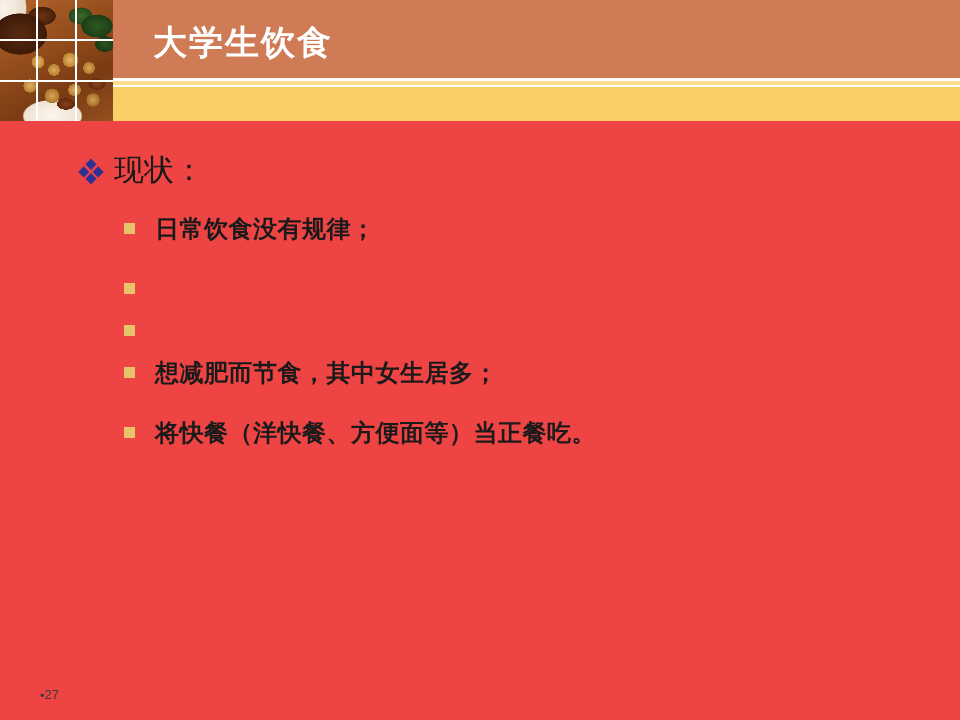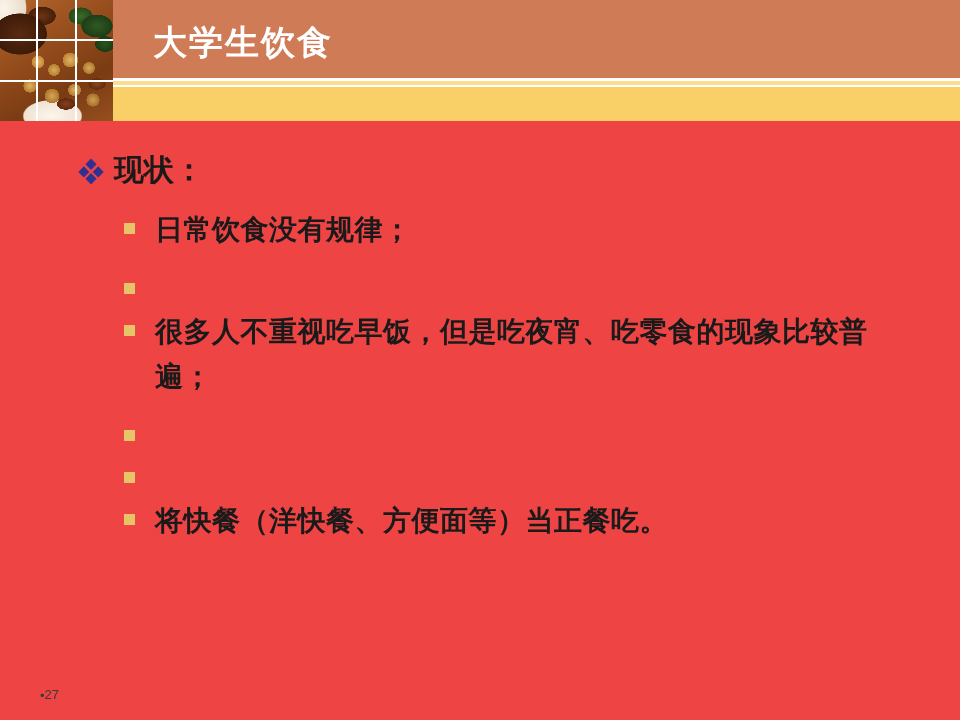--- a/index.html
+++ b/index.html
@@ -161,21 +161,21 @@
   }
   .diamond-bullet {
     width: 26px;
     height: 26px;
     margin-right: 10px;
     flex: 0 0 auto;
     margin-top: 8px;
   }
   .level1-text {
     font-family: "DejaVu Serif", "Liberation Serif", serif;
-    font-weight: bold;
+    font-weight: normal;
     font-size: 30px;
     line-height: 40px;
     color: #1a1a1a;
     white-space: nowrap;
   }
 
   .level2-list {
     position: absolute;
     left: 124px;
     top: 82px;
@@ -190,21 +190,21 @@
     width: 11px;
     height: 11px;
     background: #e8c468;
     flex: 0 0 auto;
     margin-top: 16px;
     margin-right: 20px;
   }
   .level2-text {
     font-family: Liberation Serif, serif;
     font-weight: bold;
-    font-size: 28px;
+    font-size: 24px;
     line-height: 45px;
     color: #1a1a1a;
     max-width: 740px;
     letter-spacing: 0.5px;
   }
   .level2-text.wrap {
     white-space: normal;
   }
   .level2-text.nowrap {
     white-space: nowrap;
@@ -291,31 +291,28 @@
 
       <div class="level2-item">
         <div class="square-bullet"></div>
         <div class="level2-text nowrap">日常饮食没有规律；</div>
       </div>
 
       <div class="level2-item">
         <div class="square-bullet"></div>
       </div>
 
-      <div class="level2-item">
-        <div class="square-bullet"></div>
-        <div class="level2-text wrap">很多人不重视吃早饭，但是吃夜宵、吃零食的现象比较普遍；</div>
-      </div>
-
-      <div class="level2-item">
-        <div class="square-bullet"></div>
-      </div>
-
-      <div class="level2-item">
-        <div class="square-bullet"></div>
+
+      <div class="level2-item">
+        <div class="square-bullet"></div>
+      </div>
+
+      <div class="level2-item">
+        <div class="square-bullet"></div>
+        <div class="level2-text nowrap">想减肥而节食，其中女生居多；</div>
       </div>
 
       <div class="level2-item">
         <div class="square-bullet"></div>
         <div class="level2-text nowrap">将快餐（洋快餐、方便面等）当正餐吃。</div>
       </div>
 
     </div>
   </div>
 

